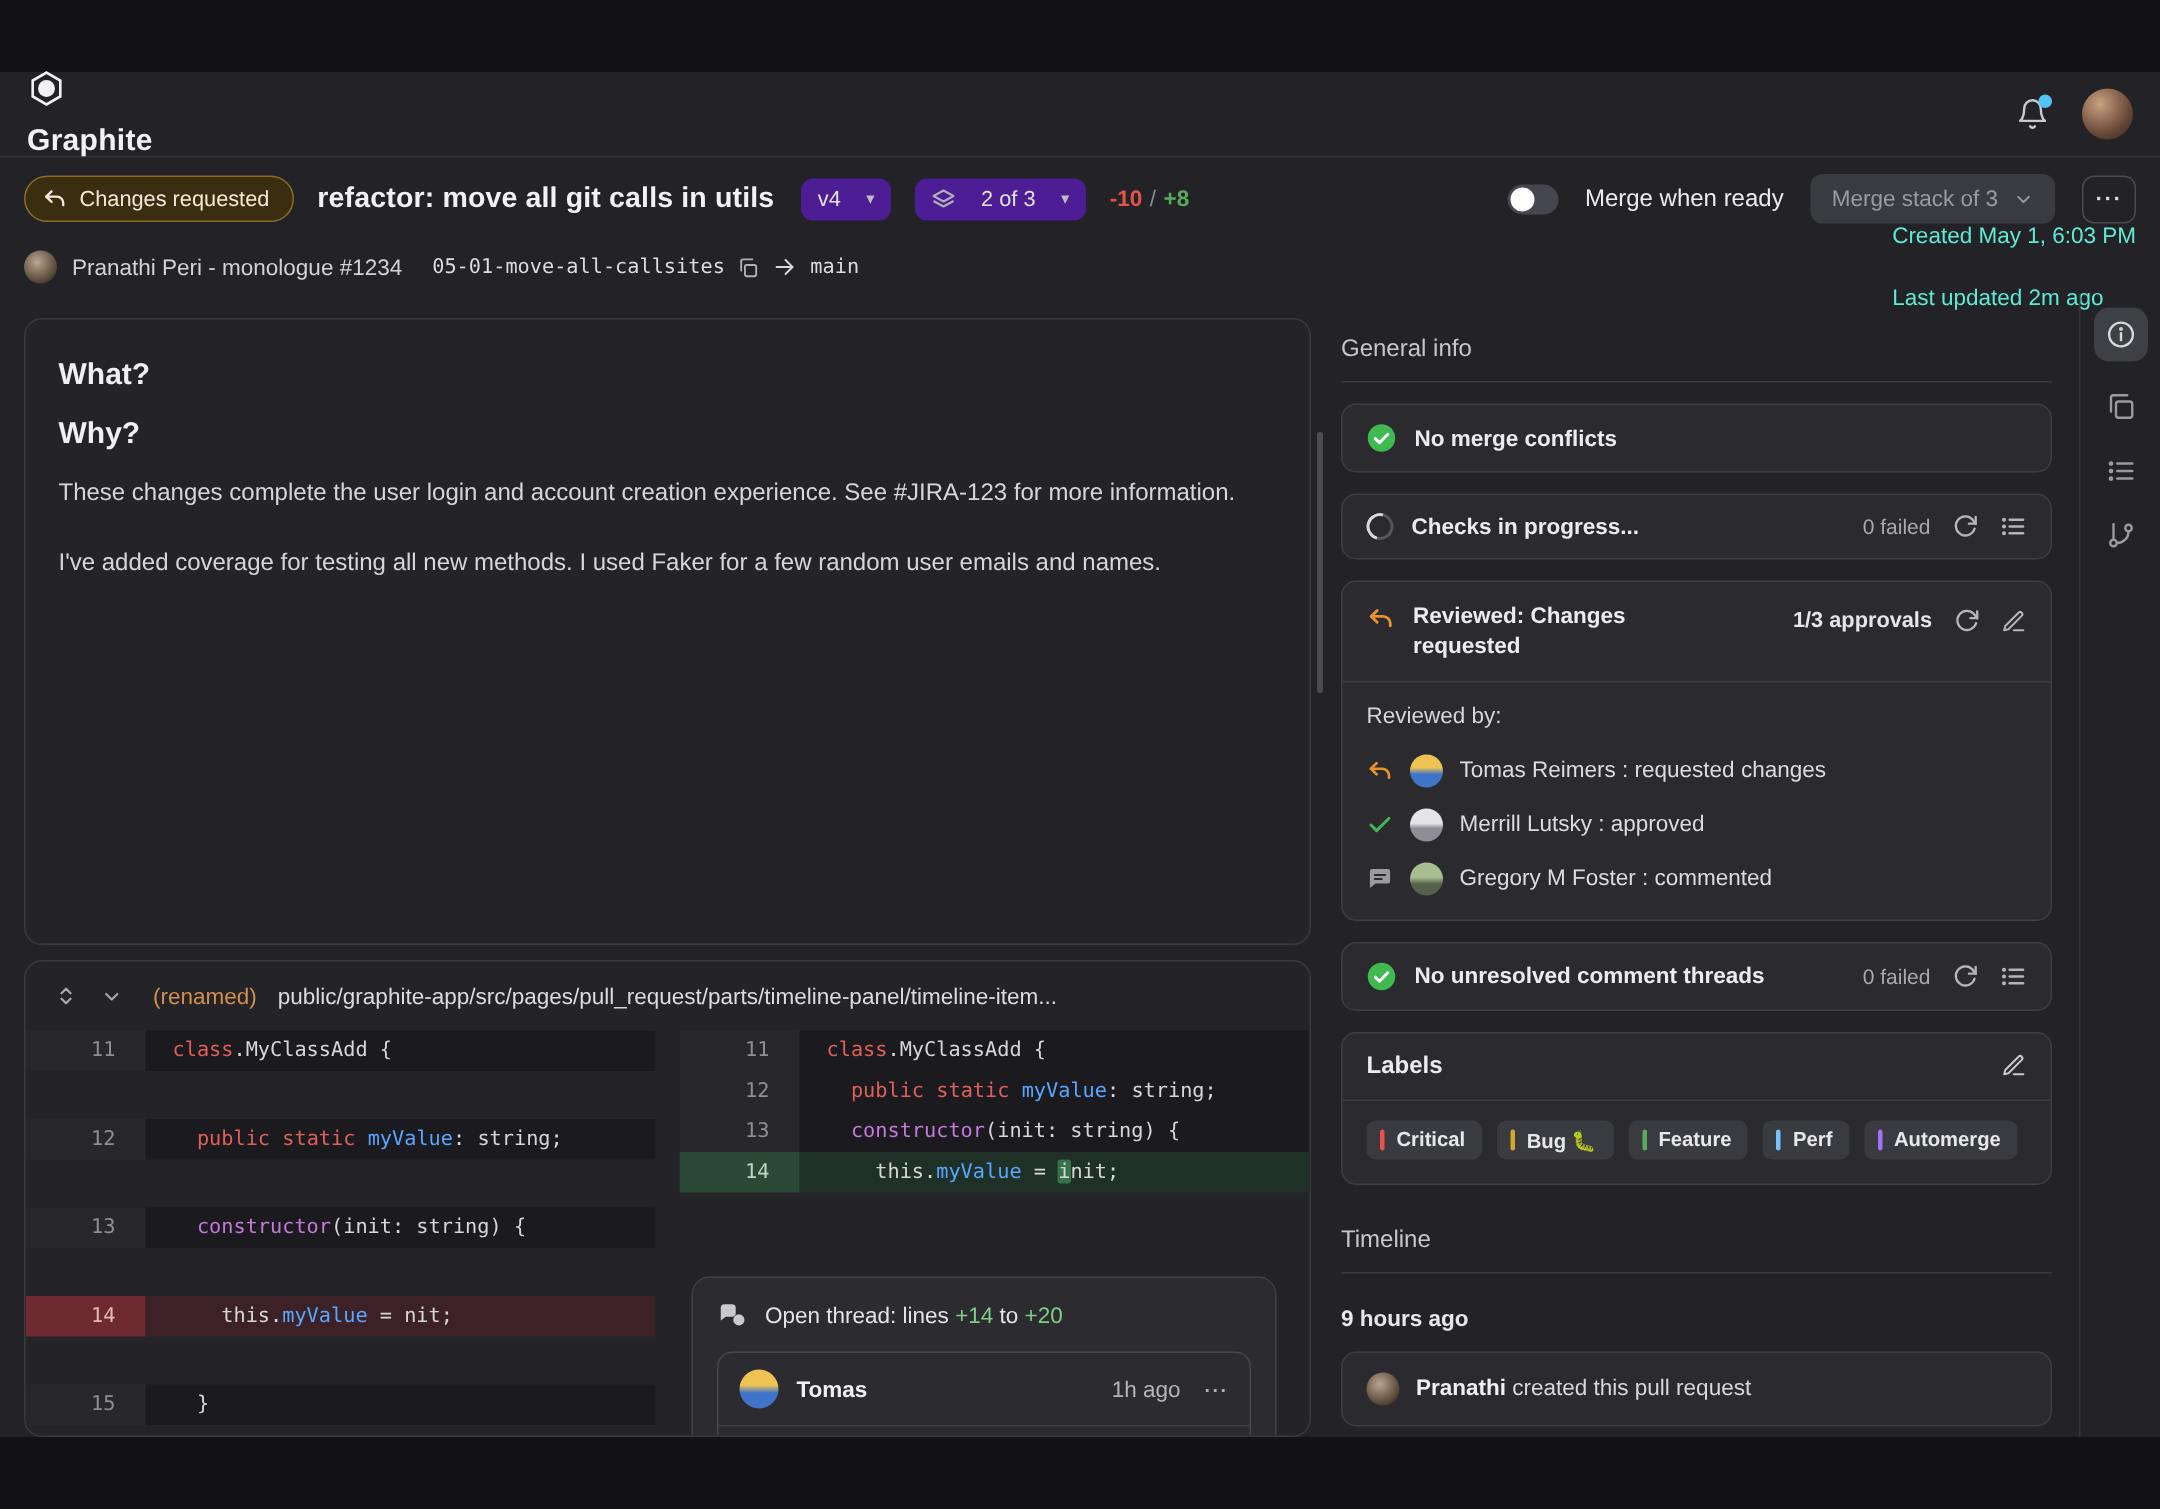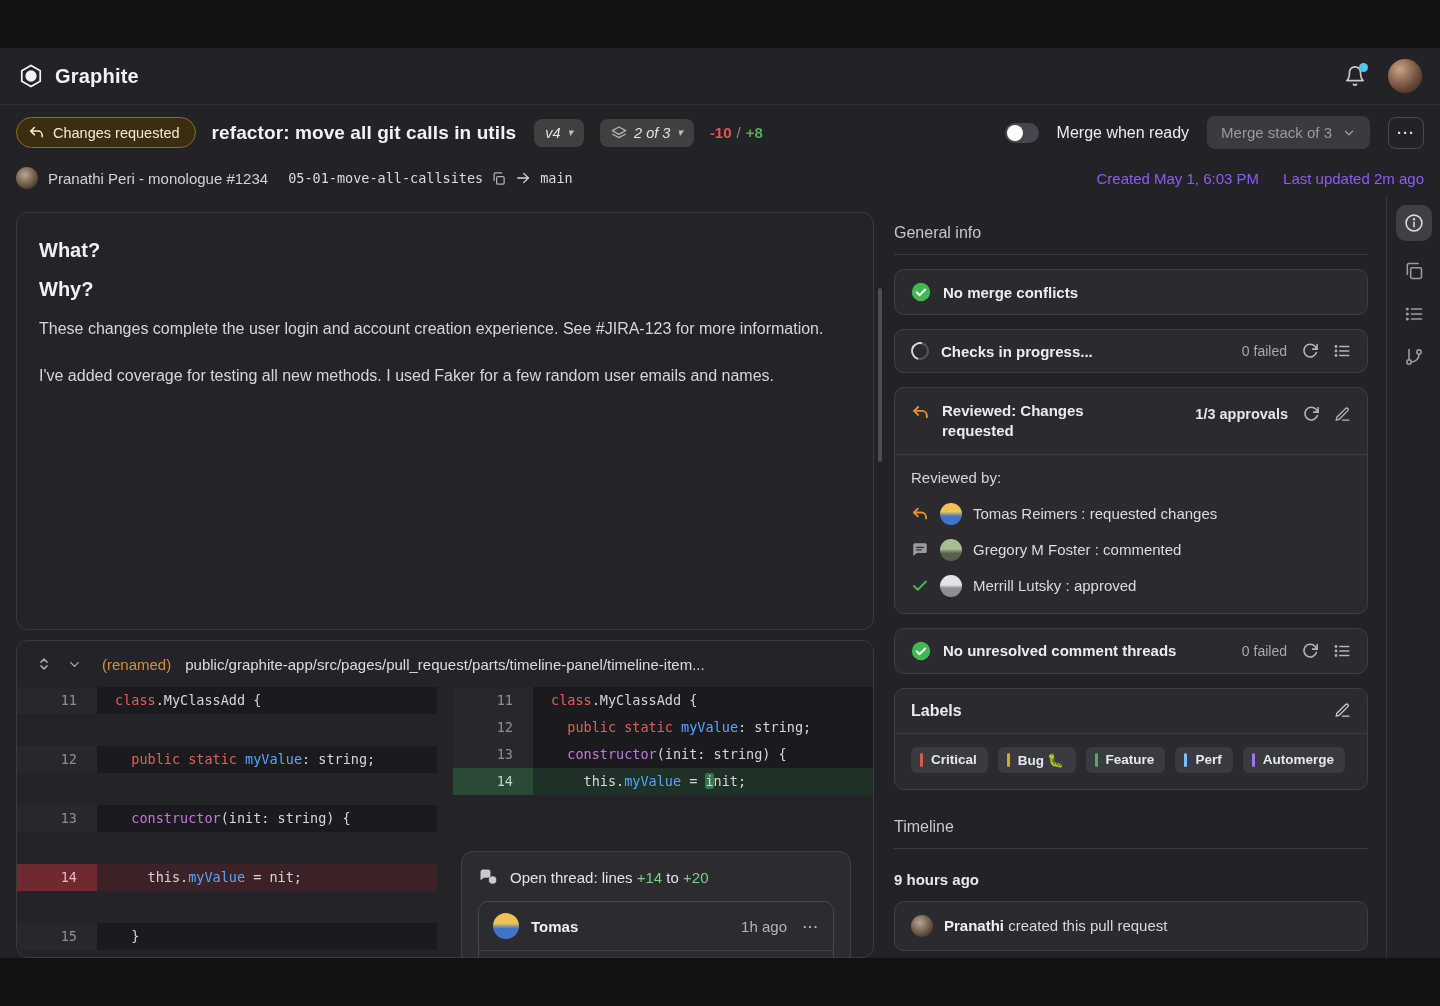--- a/index.html
+++ b/index.html
@@ -6,60 +6,60 @@
   html,body { width:1440px; height:1006px; overflow:hidden; }
   body { font-family:"Liberation Sans", sans-serif; background:#121214; color:#e8e8ea; }
   .mono { font-family:"DejaVu Sans Mono", monospace; }
 
   .stage { width:1440px; height:1006px; display:flex; flex-direction:column; background:#232327; }
   .strip { height:48px; flex:none; background:#121214; }
 
   
   .app-header { height:57px; flex:none; display:flex; align-items:center; padding:0 18px;
     background:#232327; border-bottom:1px solid #323236; }
-  .brand { display:flex; align-items:center; gap:11px; }
+  .brand { display:flex; gap:11px;flex-direction:column; }
   .brand-name { font-size:20px; font-weight:600; color:#f2f2f4; letter-spacing:.2px; }
   .hdr-right { margin-left:auto; display:flex; align-items:center; gap:22px; }
   .bell-wrap { position:relative; color:#c9c9cf; }
   .bell-dot { position:absolute; top:-2px; right:-2px; width:9px; height:9px; border-radius:50%;
     background:#53c3f1; }
   .avatar { border-radius:50%; flex:none; }
   .avatar.me { width:34px; height:34px; background:radial-gradient(circle at 35% 30%, #c9a184, #6b4a38 60%, #2e241d); }
   .avatar.pranathi { width:22px; height:22px; background:radial-gradient(circle at 40% 35%, #b9a68f, #5a4a3a 65%, #241e18); }
   .avatar.tomas { width:26px; height:26px; background:linear-gradient(180deg,#eec353 40%, #3f74c9 60%); }
   .avatar.sm { width:22px; height:22px; }
   .avatar.merrill { background:linear-gradient(180deg,#e3e3e8 45%, #8e8e96 60%); }
   .avatar.gregory { background:linear-gradient(180deg,#a9bd92 45%, #55604a 65%); }
 
   
   .pr-header { height:55px; flex:none; display:flex; align-items:center; padding:0 16px; gap:16px; }
   .status-badge { display:flex; align-items:center; gap:8px; padding:6px 15px 6px 11px;
     border-radius:999px; background:#3a2d10; border:1.5px solid #8a6d28; color:#f2ead8;
     font-size:14.5px; font-weight:500; flex:none; }
   .pr-title { font-size:19px; font-weight:700; color:#f2f2f4; letter-spacing:.1px; margin-right:2px; }
-  .btn-sm { display:flex; align-items:center; gap:7px; background:#404040; border-radius:8px;
-    padding:6px 11px; font-size:14.5px; color:#e4e4e8; flex:none; cursor:default;font-style:italic; }
+  .btn-sm { display:flex; align-items:center; gap:17px; background:#4c1d95; border-radius:8px;
+    padding:6px 11px; font-size:14.5px; color:#e4e4e8; flex:none; cursor:default; }
   .caret { font-size:11px; color:#bcbcc2; }
   .diffstat { font-size:15px; font-weight:600; display:flex; gap:5px; flex:none; }
   .neg { color:#e5534b; } .slash { color:#8a8a90; font-weight:400; } .pos { color:#57ab5a; }
   .merge-group { margin-left:auto; display:flex; align-items:center; gap:18px; }
   .toggle { width:34px; height:20px; border-radius:10px; background:#46464e; position:relative; flex:none; }
   .toggle-knob { position:absolute; left:2px; top:2px; width:16px; height:16px; border-radius:50%; background:#fff; }
   .merge-label { font-size:16px; color:#ececf0; font-weight:500; }
   .merge-btn { display:flex; align-items:center; gap:10px; background:#3a3a41; border-radius:8px;
     padding:8px 14px; font-size:15px; color:#9a9aa1; font-weight:500; }
   .more-btn { width:36px; height:32px; border:1px solid #4a4a52; border-radius:8px; display:flex;
     align-items:center; justify-content:center; color:#d8d8dc; font-size:15px; letter-spacing:1px; font-weight:700; }
 
   
   .pr-meta { height:36px; flex:none; display:flex; align-items:center; padding:0 16px; gap:10px; }
   .author-line { font-size:15px; color:#d2d2d7; }
   .branch-group { display:flex; align-items:center; gap:8px; margin-left:10px; color:#d8d8dc; }
   .branch-code { font-size:13.5px; color:#dcdce0; }
-  .meta-right { margin-left:auto; display:flex; gap:24px; font-size:15px; color:#8b5cf6; }
+  .meta-right { margin-left:auto; display:flex; gap:24px; font-size:15px; color:#5eead4;flex-direction:column; }
 
   
   .main { flex:1; display:flex; overflow:hidden; position:relative; }
   .left-col { width:858px; flex:none; margin-left:16px; display:flex; flex-direction:column; overflow:hidden; }
   .scroll-thumb { position:absolute; left:878px; top:92px; width:4px; height:174px; border-radius:2px; background:#4c4c54; }
   .right-col { flex:1; padding:0 18px 0 20px; overflow:hidden; }
   .rail { width:54px; flex:none; border-left:1px solid #35353a; display:flex; flex-direction:column;
     align-items:center; padding-top:9px; color:#9a9aa0; }
   .rail-btn { width:36px; height:36px; border-radius:10px; display:flex; align-items:center; justify-content:center; }
   .rail-btn.active { background:#3f3f46; color:#d8d8dc; }
@@ -406,34 +406,34 @@
 
         <div class="reviewer-row">
           <svg class="ic ic-orange" width="18" height="18" viewBox="0 0 24 24" fill="none" stroke="currentColor" stroke-width="2.4" stroke-linecap="round" stroke-linejoin="round">
             <polyline points="9 15 4 10 9 5"></polyline>
               <path d="M4 10h10a6 6 0 0 1 6 6v2"></path>
           </svg>
           <span class="avatar sm tomas"></span>
           <span><span>Tomas Reimers</span><span> : </span><span>requested changes</span></span>
         </div>
         <div class="reviewer-row">
+          <svg class="ic ic-green" width="18" height="18" viewBox="0 0 24 24" fill="none" stroke="currentColor" stroke-width="2.6" stroke-linecap="round" stroke-linejoin="round">
+            <polyline points="20 6 9 17 4 12"></polyline>
+          </svg>
+          <span class="avatar sm merrill"></span>
+          <span><span>Merrill Lutsky</span><span> : </span><span>approved</span></span>
+        </div>
+        <div class="reviewer-row">
           <svg class="ic ic-gray" width="18" height="18" viewBox="0 0 24 24" fill="currentColor">
             <path d="M21 14a2 2 0 0 1-2 2H8l-5 4V5a2 2 0 0 1 2-2h14a2 2 0 0 1 2 2z"></path>
             <rect x="6.5" y="7.5" width="11" height="1.8" rx="0.9" fill="#2a2a2f"></rect>
             <rect x="6.5" y="11" width="8" height="1.8" rx="0.9" fill="#2a2a2f"></rect>
           </svg>
           <span class="avatar sm gregory"></span>
           <span><span>Gregory M Foster</span><span> : </span><span>commented</span></span>
-        </div>
-        <div class="reviewer-row">
-          <svg class="ic ic-green" width="18" height="18" viewBox="0 0 24 24" fill="none" stroke="currentColor" stroke-width="2.6" stroke-linecap="round" stroke-linejoin="round">
-            <polyline points="20 6 9 17 4 12"></polyline>
-          </svg>
-          <span class="avatar sm merrill"></span>
-          <span><span>Merrill Lutsky</span><span> : </span><span>approved</span></span>
         </div>
       </div>
 
       <div class="info-card">
         <div class="info-row">
           <svg class="ic check-circle" viewBox="0 0 24 24">
             <circle cx="12" cy="12" r="11" fill="#3fb950"></circle>
             <polyline points="7 12.5 10.4 15.8 17 9" fill="none" stroke="#ffffff" stroke-width="2.4" stroke-linecap="round" stroke-linejoin="round"></polyline>
           </svg>
           <span class="info-title">No unresolved comment threads</span>

